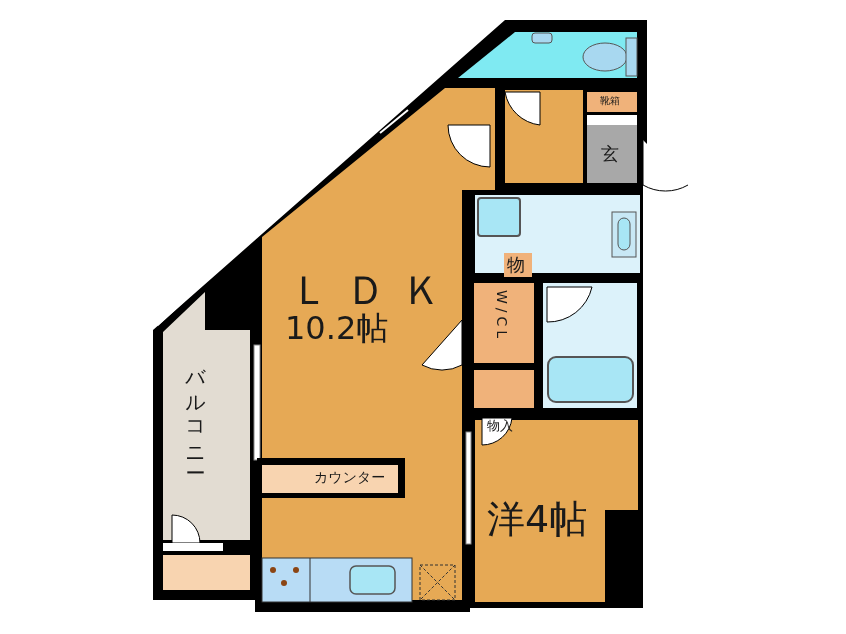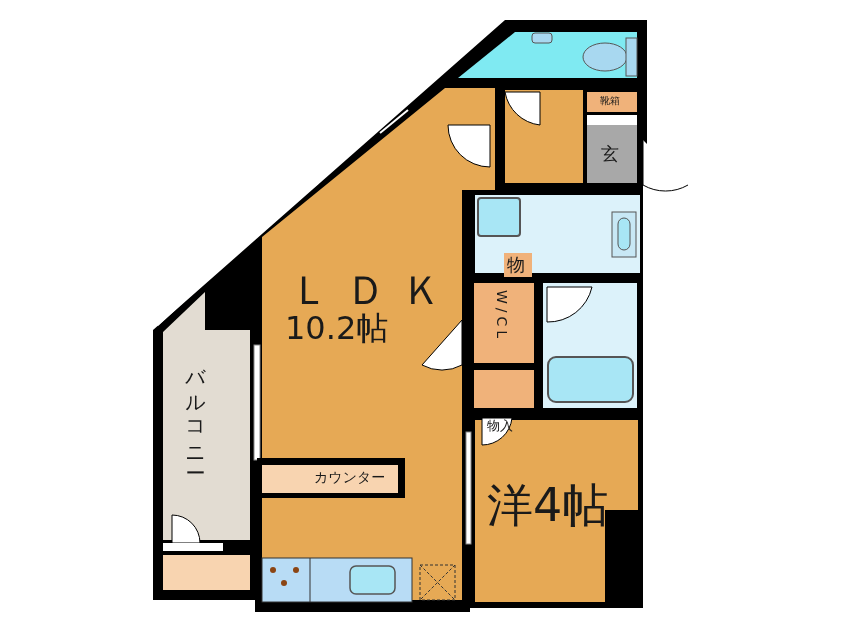--- a/index.html
+++ b/index.html
@@ -1,21 +1,21 @@
 <!DOCTYPE html>
 <html><head>
 <meta charset="utf-8">
 <style>
   html, body { margin: 0; padding: 0; background: #ffffff; }
   body { width: 846px; height: 634px; position: relative; overflow: hidden; font-family: "DejaVu Sans", sans-serif; }
   #plan { position: absolute; left: 0; top: 0; }
   .lbl { position: absolute; color: #1a1a1a; white-space: nowrap; line-height: 1; }
   .ldk { left: 290px; top: 270px; font-size: 40px; letter-spacing: 16px; }
   .ldk2 { left: 285px; top: 312px; font-size: 32px; }
-  .yo { left: 487px; top: 482px; font-size: 46px; }
+  .yo { left: 487px; top: 500px; font-size: 38px; }
   .balc { left: 186px; top: 355px; font-size: 20px; writing-mode: vertical-rl; letter-spacing: 4px; }
   .counter { left: 314px; top: 470px; font-size: 14px; }
   .small { font-size: 13px; }
   .mono { font-size: 18px; }
   .wic { left: 495px; top: 290px; font-size: 14px; writing-mode: vertical-rl; letter-spacing: 4px; }
 </style>
 </head>
 <body>
 
 <svg id="plan" width="846" height="634" viewBox="0 0 846 634">

